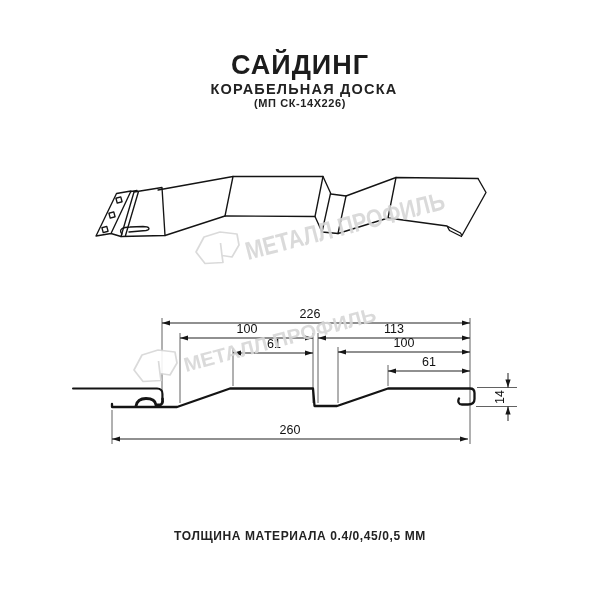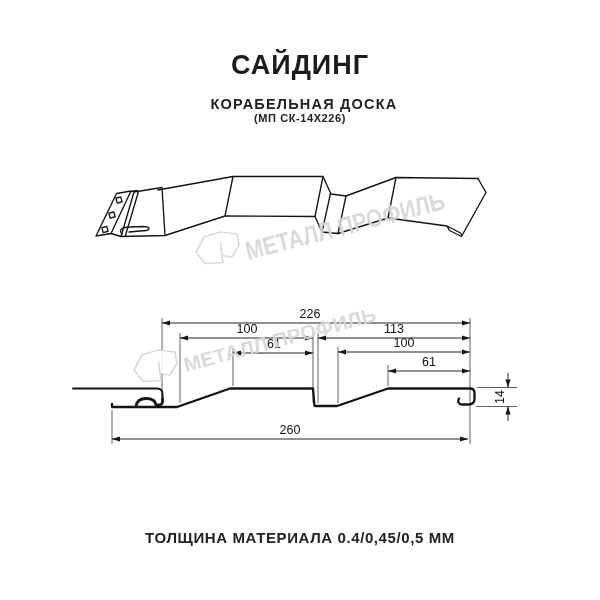--- a/index.html
+++ b/index.html
@@ -2,25 +2,25 @@
 <html><head>
 <meta charset="utf-8">
 <style>
   html,body{margin:0;padding:0;background:#fff;}
   .page{
     position:relative;width:600px;height:600px;background:#fff;overflow:hidden;
     font-family:"Liberation Sans",sans-serif;color:#1a1a1a;
   }
   .header{position:absolute;top:50px;left:0;width:600px;text-align:center;}
   .title{font-size:27px;font-weight:bold;letter-spacing:1px;color:#1c1c1c;}
-  .subtitle{margin-top:15px;font-size:14.5px;font-weight:bold;letter-spacing:1.2px;color:#222;padding-left:8px;}
+  .subtitle{margin-top:0;font-size:14.5px;font-weight:bold;letter-spacing:1.2px;color:#222;padding-left:8px;}
   .model{font-size:11px;font-weight:bold;letter-spacing:0.6px;color:#222;}
   .footer{
     position:absolute;top:529px;left:0;width:600px;text-align:center;
-    font-size:15px;font-weight:bold;letter-spacing:0.6px;color:#222;
+    font-size:12px;font-weight:bold;letter-spacing:0.6px;color:#222;
   }
   svg{position:absolute;top:0;left:0;}
   .art{stroke:#141414;stroke-width:1.35;fill:none;stroke-linejoin:round;stroke-linecap:round;}
   .artfill{fill:#ffffff;stroke:none;}
   .thick{stroke:#141414;stroke-width:2.3;fill:none;stroke-linejoin:round;stroke-linecap:round;}
   .lip{stroke:#141414;stroke-width:2;fill:none;stroke-linecap:round;}
   .hook{stroke:#141414;stroke-width:2.8;fill:none;stroke-linecap:round;}
   .ext{stroke:#3a3a3a;stroke-width:0.8;fill:none;}
   .dim{stroke:#161616;stroke-width:0.95;fill:none;}
   .arr{fill:#161616;stroke:none;}

